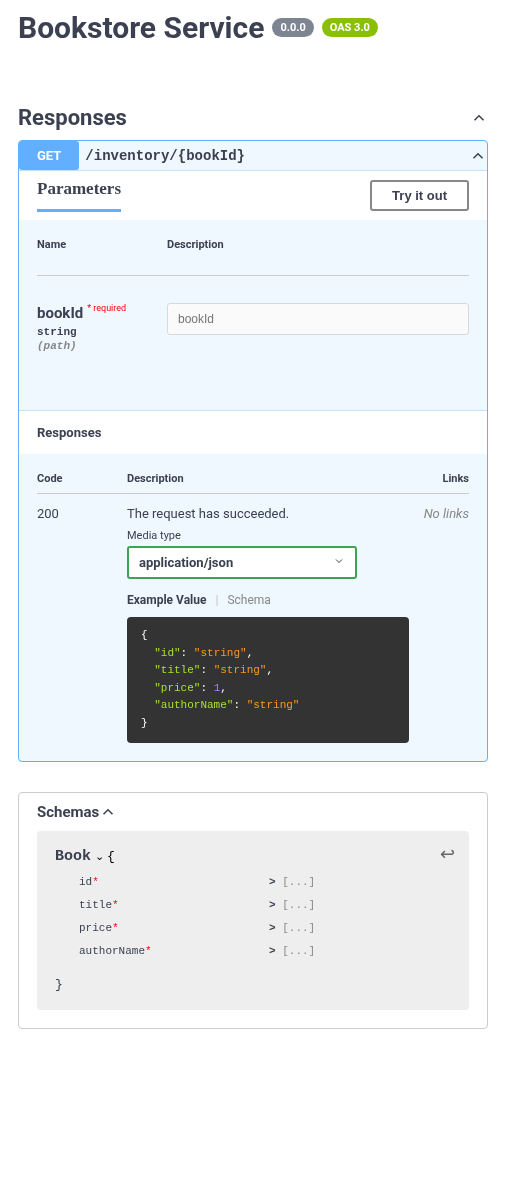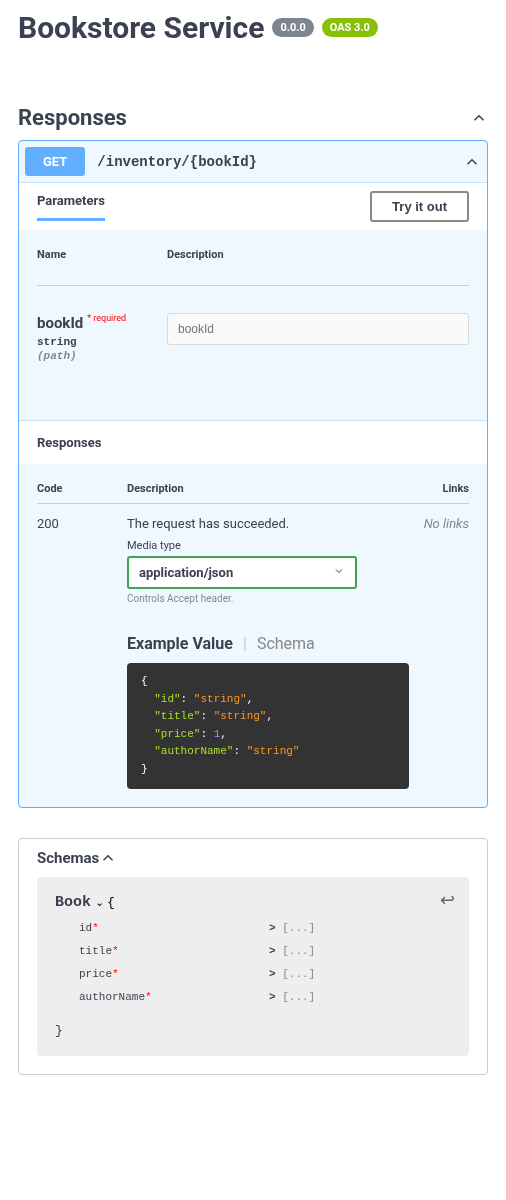--- a/index.html
+++ b/index.html
@@ -10,27 +10,27 @@
     .title { font-size: 30px; font-weight: 700; color: #3b4151; }
     .badge-ver { background: #7d8492; color: #fff; font-size: 11px; font-weight: 700; padding: 3px 8px; border-radius: 12px; }
     .badge-oas { background: #89bf04; color: #fff; font-size: 11px; font-weight: 700; padding: 3px 8px; border-radius: 12px; }
 
     .section-hdr { padding: 10px 18px; display: flex; align-items: center; justify-content: space-between; margin-top: 50px; }
     .section-title { font-size: 22px; font-weight: 700; color: #3b4151; }
     .chevron { width: 18px; height: 18px; }
     .chevron svg { width: 100%; height: 100%; stroke: #3b4151; stroke-width: 2; fill: none; }
 
     .op-block { margin: 0 18px; border: 1px solid #61affe; border-radius: 4px; background: #eff7ff; }
-    .op-hdr { display: flex; align-items: center; padding: 6px; gap: 12px; }
+    .op-hdr { display: flex; align-items: center; gap: 6px; }
     .method-get { background: #61affe; color: #fff; font-weight: 700; font-size: 13px; padding: 7px 18px; border-radius: 3px; }
     .path { font-weight: 700; font-size: 14px; color: #3b4151; flex: 1; }
     .op-body { border-top: 1px solid #c5e2fb; }
 
     .params-hdr { display: flex; justify-content: space-between; align-items: center; padding: 8px 18px; background: #fff; }
-    .params-title { font-size: 13px; font-weight: 700; color: #3b4151; border-bottom: 3px solid #61affe; padding-bottom: 10px; }
+    .params-title { font-size: 17px; font-weight: 700; color: #3b4151; border-bottom: 3px solid #61affe; padding-bottom: 10px; font-family: Liberation Serif, serif; }
     .try-btn { border: 2px solid #888; background: #fff; padding: 6px 20px; font-size: 13px; font-weight: 700; color: #3b4151; border-radius: 3px; cursor: pointer; }
 
     .params-table { padding: 18px; }
     .tbl-hdr { display: flex; border-bottom: 1px solid #ccc; padding-bottom: 24px; }
     .col-name { width: 130px; font-size: 11px; font-weight: 700; color: #3b4151; }
     .col-desc { font-size: 11px; font-weight: 700; color: #3b4151; }
     .param-row { display: flex; margin-top: 27px; }
     .p-name-cell { width: 130px; }
     .p-name { font-size: 15px; font-weight: 700; color: #3b4151; }
     .req { color: #ff0000; font-size: 9px; font-weight: 400; vertical-align: top; }
@@ -45,21 +45,21 @@
     .rc-desc { flex: 1; }
     .rc-links { width: 60px; text-align: right; }
     .resp-row { display: flex; font-size: 13px; }
     .r-code { width: 90px; color: #3b4151; font-weight: 400; }
     .r-desc { flex: 1; }
     .r-msg { color: #3b4151; font-size: 13px; }
     .r-links { width: 60px; text-align: right; font-style: italic; color: #888; font-size: 13px; }
     .mt-label { font-size: 11px; color: #3b4151; margin-top: 8px; }
     .mt-select { border: 2px solid #3fa254; border-radius: 3px; padding: 7px 10px; margin-top: 4px; display: flex; justify-content: space-between; align-items: center; font-size: 13px; font-weight: 700; color: #3b4151; width: 230px; background: #fff; }
     .mt-note { font-size: 10px; color: #888; margin-top: 4px; }
-    .tabs { margin-top: 30px; font-size: 16px; font-weight: 700; }
+    .tabs { margin-top: 14px; font-size: 12px; font-weight: 700; }
     .tab-active { color: #3b4151; }
     .tab-sep { color: #ccc; margin: 0 6px; }
     .tab-inactive { color: #888; font-weight: 400; }
     .code-block { background: #333; color: #fff; border-radius: 4px; padding: 10px 14px; margin-top: 10px; font-size: 11px; line-height: 1.6; white-space: pre; }
     .tk-key { color: #a6e22e; }
     .tk-str { color: #fd971f; }
     .tk-num { color: #ae81ff; }
     .tk-punc { color: #fff; }
 
     .schemas-block { margin: 30px 18px 18px 18px; border: 1px solid #ccc; border-radius: 4px; }
@@ -135,21 +135,20 @@
         <div class="r-code">200</div>
         <div class="r-desc">
           <div class="r-msg">The request has succeeded.</div>
           <div class="mt-label">Media type</div>
           <div class="mt-select">
             <span>application/json</span>
             <span><svg width="12" height="12" viewBox="0 0 24 24" fill="none" stroke="#3b4151" stroke-width="2">
                   <polyline points="6 9 12 15 18 9"></polyline>
                 </svg></span>
           </div>
-          <div class="mt-note">Controls Accept header.</div>
           <div class="tabs">
             <span class="tab-active">Example Value</span>
             <span class="tab-sep">|</span>
             <span class="tab-inactive">Schema</span>
           </div>
           <div class="code-block mono"><span class="tk-punc">{</span>
   <span class="tk-key">"id"</span><span class="tk-punc">:</span> <span class="tk-str">"string"</span><span class="tk-punc">,</span>
   <span class="tk-key">"title"</span><span class="tk-punc">:</span> <span class="tk-str">"string"</span><span class="tk-punc">,</span>
   <span class="tk-key">"price"</span><span class="tk-punc">:</span> <span class="tk-num">1</span><span class="tk-punc">,</span>
   <span class="tk-key">"authorName"</span><span class="tk-punc">:</span> <span class="tk-str">"string"</span>

